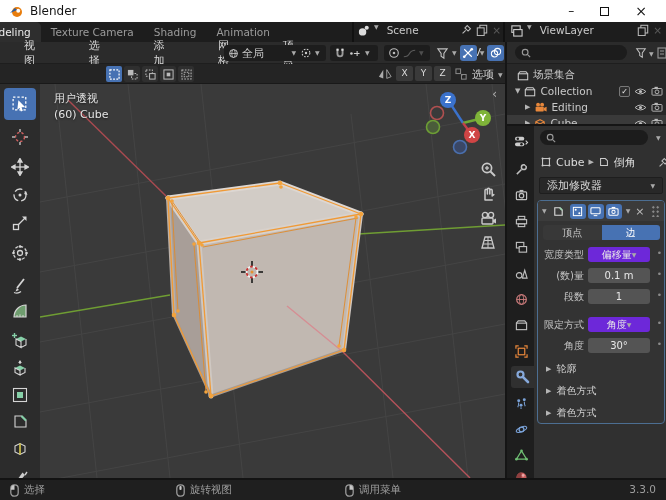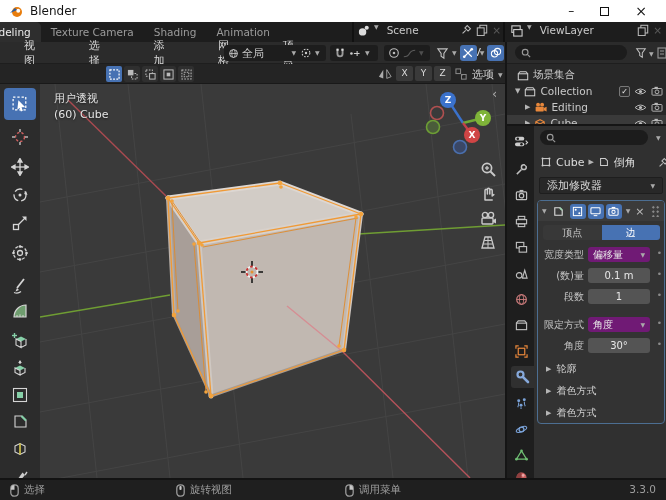--- a/index.html
+++ b/index.html
@@ -54,21 +54,21 @@
 .crumb{position:absolute;left:6px;top:28px;height:16px;display:flex;align-items:center;gap:4px;color:#dcdcdc}
 .addmod{position:absolute;left:5px;top:51px;width:124px;height:17px;background:#282828;border:1px solid #1e1e1e;border-radius:2px;display:flex;align-items:center;justify-content:space-between;padding:0 7px;color:#d8d8d8}
 .modpanel{position:absolute;left:3px;top:74px;width:128px;height:224px;border:1px solid #4c6e92;border-radius:4px;background:#333333}
 .modhead{position:absolute;left:0;top:0;width:100%;height:20px;background:#3b3b3b;border-radius:3px 3px 0 0;display:flex;align-items:center;gap:2px;padding:0 4px}
 .modtabs{position:absolute;left:5px;top:24px;width:117px;height:15px;display:flex}
 .mtab{flex:1;text-align:center;line-height:15px;font-size:10px;color:#c8c8c8;background:#383838}
 .mtab.sel{background:#4772b3;color:#fff}
 .prow{position:absolute;left:0;width:128px;height:16px}
 .plabel{position:absolute;left:0;top:1px;width:46px;text-align:right;color:#c4c4c4;font-size:10px}
 .pfield{position:absolute;left:50px;top:0;width:62px;height:15px;border-radius:3px;font-size:10px;display:flex;align-items:center;justify-content:center;color:#e8e8e8}
-.pfield.drop{background:#701a75;justify-content:space-between;padding:0 5px}
+.pfield.drop{background:#6d28d9;justify-content:center;padding:0 5px}
 .pfield.val{background:#545454}
 .pdot{position:absolute;right:4px;top:1px;color:#8a8a8a;font-size:9px}
 .psection{position:absolute;left:8px;width:116px;height:15px;color:#d0d0d0;font-size:10px;display:flex;align-items:center;gap:5px}
 .exparrow{font-size:7px;color:#b5b5b5}
 .draghandle{width:9px;height:12px;background-image:radial-gradient(#909090 0.9px,transparent 1.1px);background-size:4.5px 4.5px}
 
 .statusbar{position:absolute;left:0;top:478px;width:666px;height:22px;background:#1f1f1f;border-top:2px solid #131313;color:#9e9e9e;font-size:10.5px}
 .sbitem{position:absolute;top:3px;display:flex;align-items:center;gap:5px}
 </style>
 </head>

